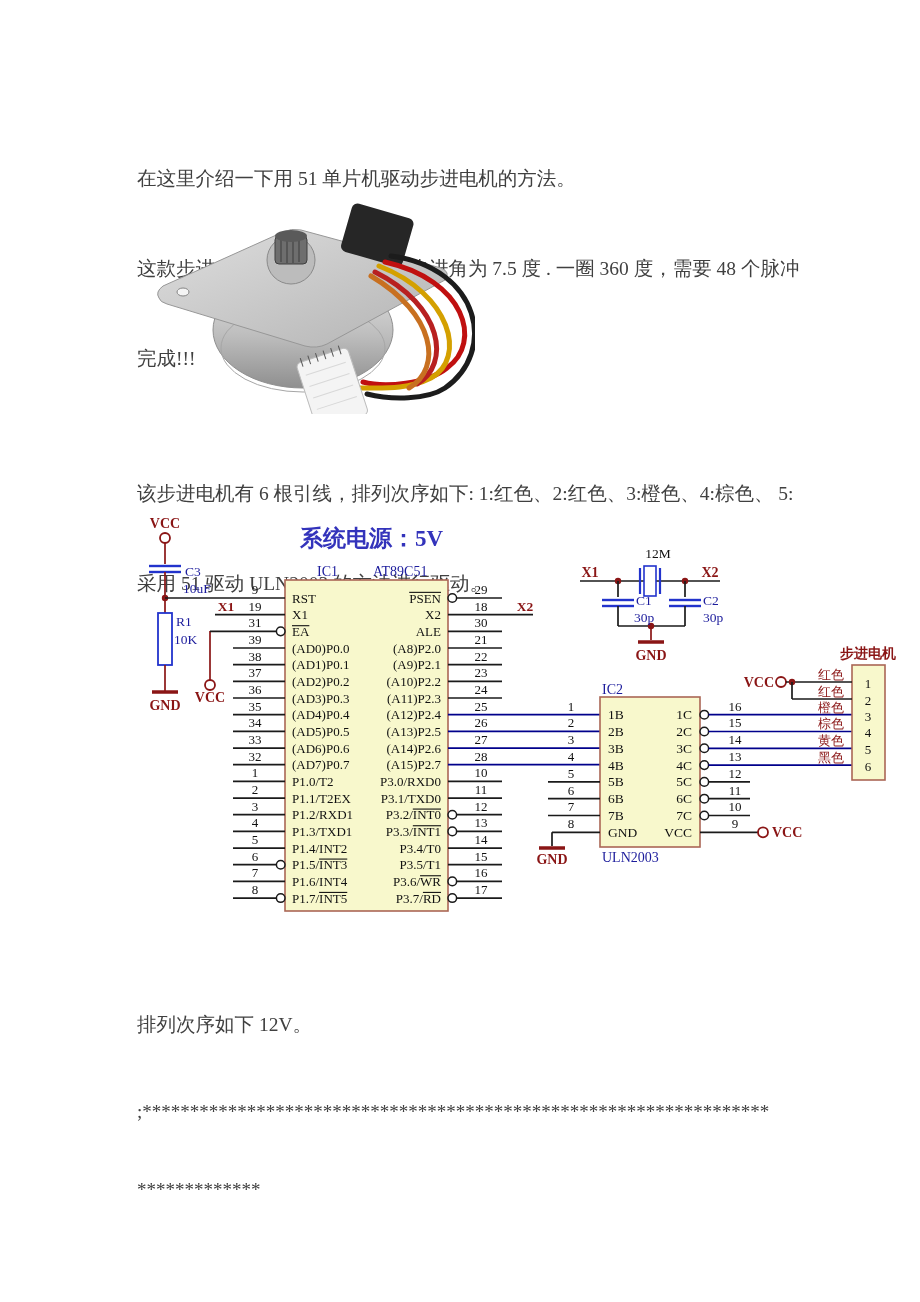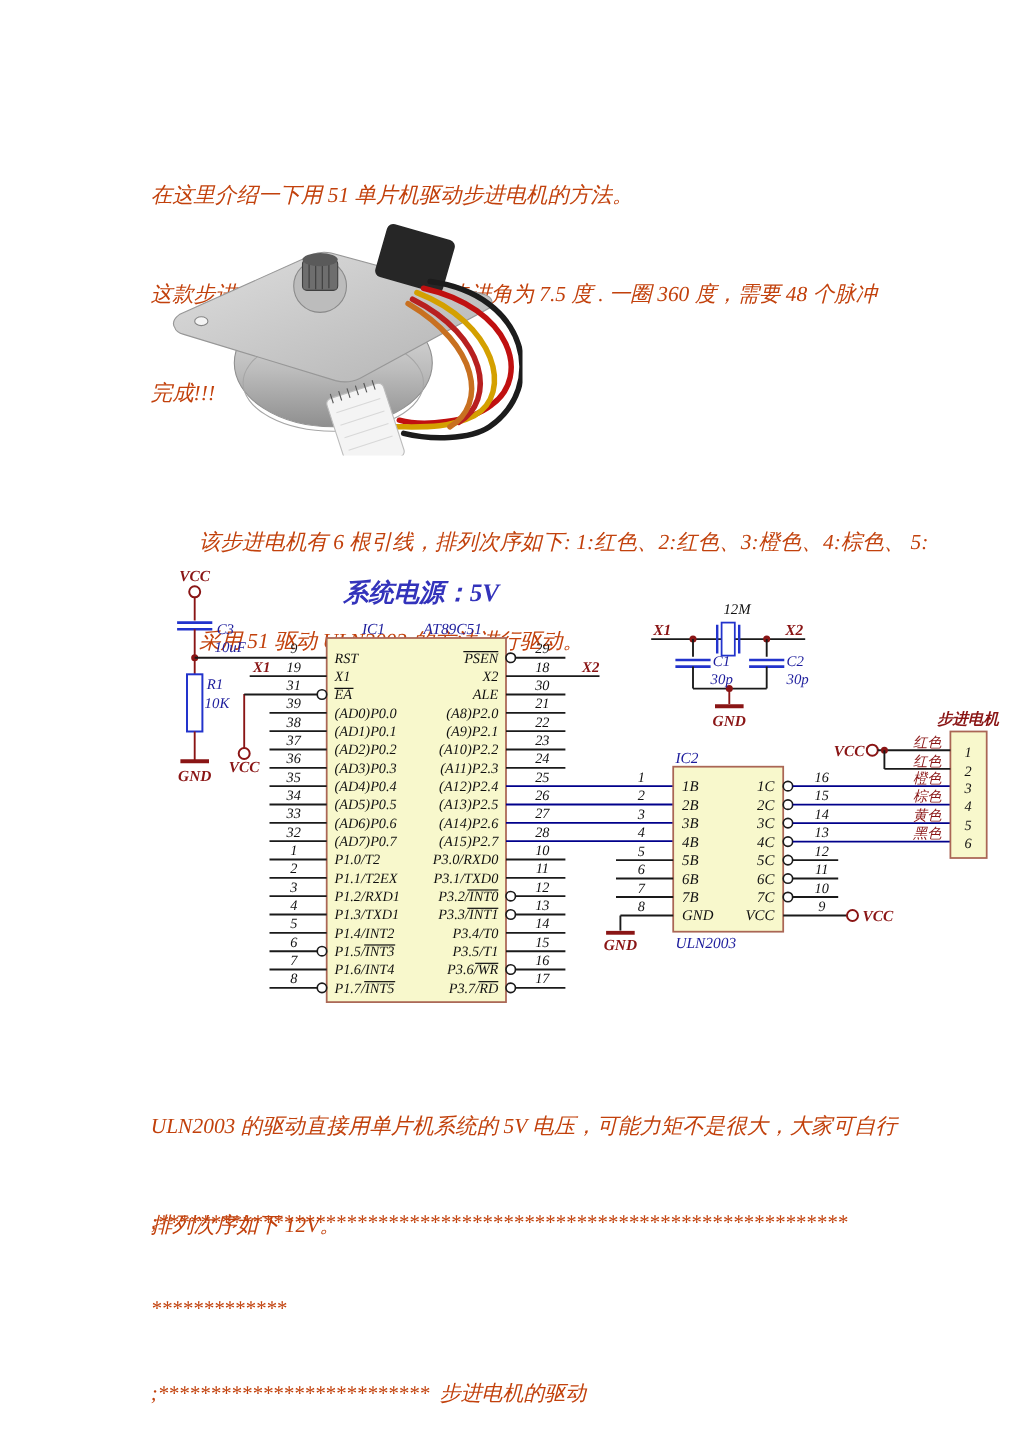--- a/index.html
+++ b/index.html
@@ -1,24 +1,24 @@
 <!DOCTYPE html>
 <html><head>
 <meta charset="utf-8">
 <style>
   html,body{margin:0;padding:0;background:#ffffff;}
   .page{position:relative;width:920px;height:1302px;background:#fff;overflow:hidden;
-        font-family:"Liberation Serif","DejaVu Serif",serif;color:#c2410c;font-style:italic;}
+        font-family:"Liberation Serif","DejaVu Serif",serif;color:#404040;}
   .para{position:absolute;left:137px;font-size:19.5px;line-height:30px;white-space:pre;}
   .p1{top:104px;}
-  .p2{top:419px;margin-left:44px;}
+  .p2{top:419px;}
   .p3{top:950px;}
   .comments{position:absolute;left:137px;top:1047px;font-size:19px;line-height:26px;white-space:pre;}
   .photo{position:absolute;left:145px;top:202px;width:330px;height:212px;}
-  .schematic{position:absolute;left:152px;top:500px;width:760px;height:440px;}
+  .schematic{position:absolute;left:140px;top:500px;width:760px;height:440px;}
   .schematic svg{font-family:"Liberation Serif","DejaVu Serif",serif;}
   .line{white-space:pre;}
 </style>
 </head>
 <body>
 
 <div class="page">
 
   <div class="para p1">
     <div class="line">在这里介绍一下用 51 单片机驱动步进电机的方法。</div>
@@ -354,25 +354,23 @@
           <text x="691" y="228.49" font-size="13" fill="#8a1515" text-anchor="middle" font-weight="normal">棕色</text>
           <text x="728" y="254.29" font-size="13" fill="#111111" text-anchor="middle" font-weight="normal">5</text>
           <text x="691" y="245.29" font-size="13" fill="#8a1515" text-anchor="middle" font-weight="normal">黄色</text>
           <text x="728" y="271.09000000000003" font-size="13" fill="#111111" text-anchor="middle" font-weight="normal">6</text>
           <text x="691" y="262.09000000000003" font-size="13" fill="#8a1515" text-anchor="middle" font-weight="normal">黑色</text>
         </g>
       </svg>
   </div>
 
   <div class="para p3">
-    <div class="line">ULN2003 的驱动直接用单片机系统的 5V 电压，可能力矩不是很大，大家可自行</div>
     <div class="line">排列次序如下 12V。</div>
   </div>
 
   <div class="comments">
     <div class="line">;******************************************************************</div>
     <div class="line">*************</div>
-    <div class="line">;**************************  步进电机的驱动</div>
     
     
   </div>
 
 </div>
 
 </body></html>

